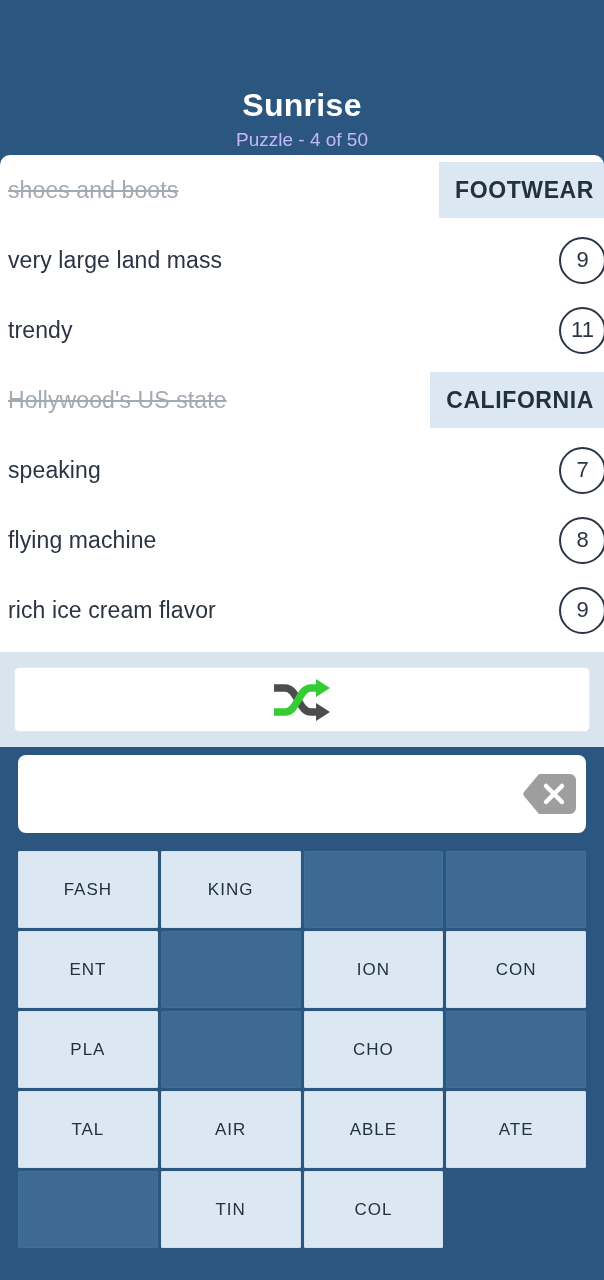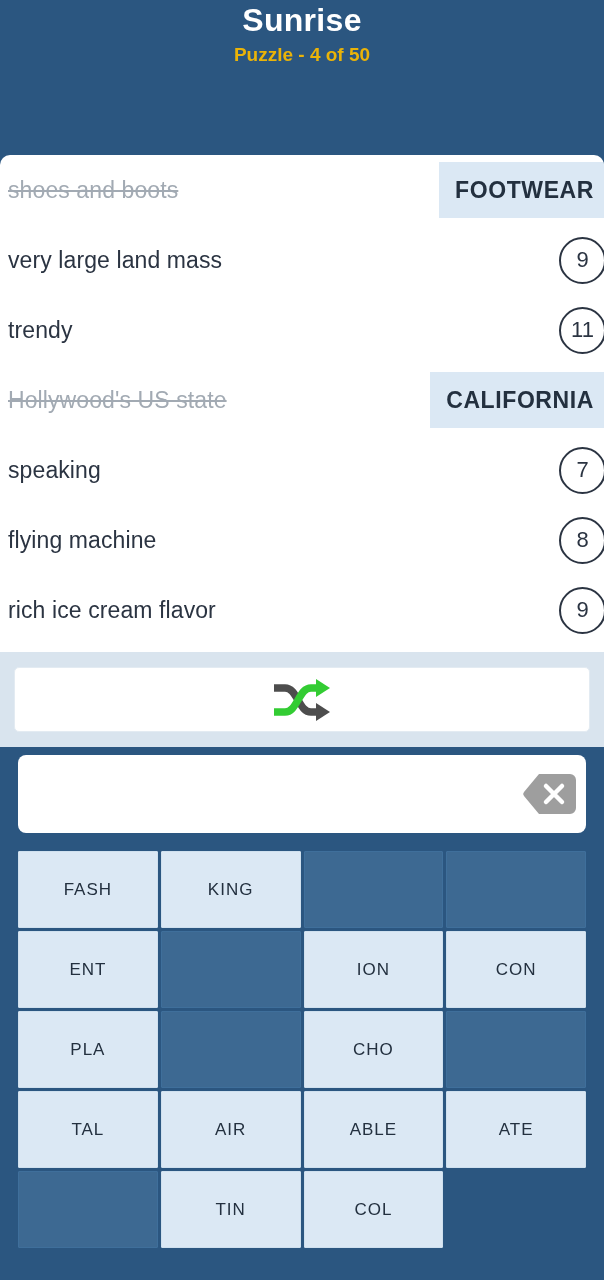--- a/index.html
+++ b/index.html
@@ -9,35 +9,34 @@
     font-family: "Liberation Sans", sans-serif;
     overflow: hidden;
   }
   #app { position: relative; width: 604px; height: 1280px; background: #2b5680; }
 
   
   .header {
     height: 155px;
     background: #2b5680;
     display: flex; flex-direction: column;
-    align-items: center; 
-    padding-bottom: 10px;
+    align-items: center; justify-content: flex-end;
   }
   .header-title {
     color: #ffffff;
     font-size: 32px;
     font-weight: bold;
     letter-spacing: 0.3px;
     line-height: 40px;
   }
   .header-sub {
-    color: #eab308;
+    color: #c4b5fd;
     font-size: 19px;
     line-height: 30px;
-    font-weight: bold;
+    font-weight: normal;
   }
 
   
   .clue-card {
     position: relative;
     background: #ffffff;
     border-radius: 10px 10px 0 0;
     height: 497px;
     padding: 0 10px 0 8px;
     overflow: hidden;

